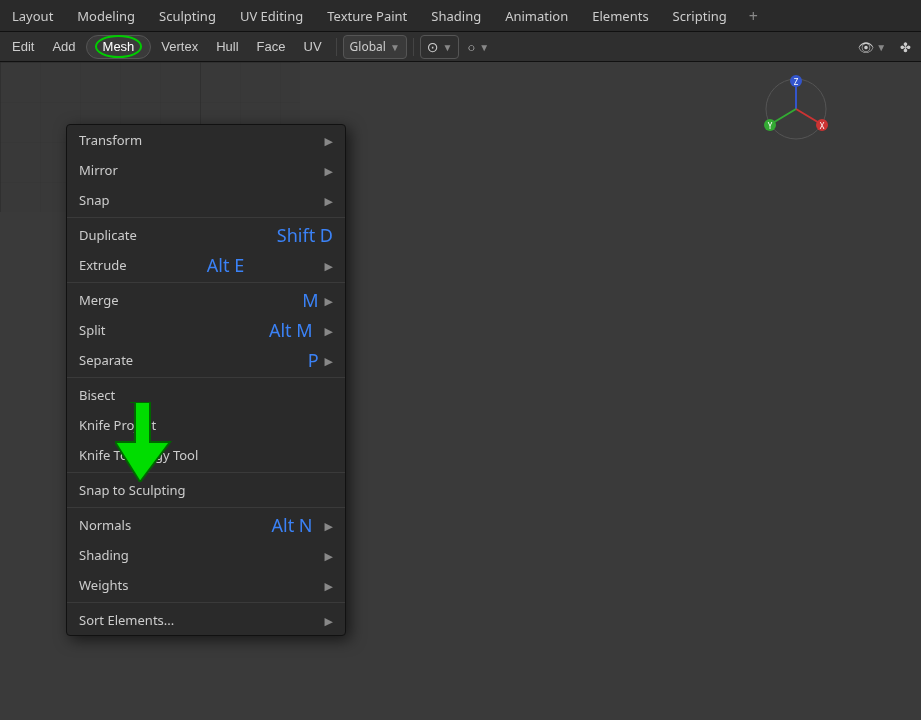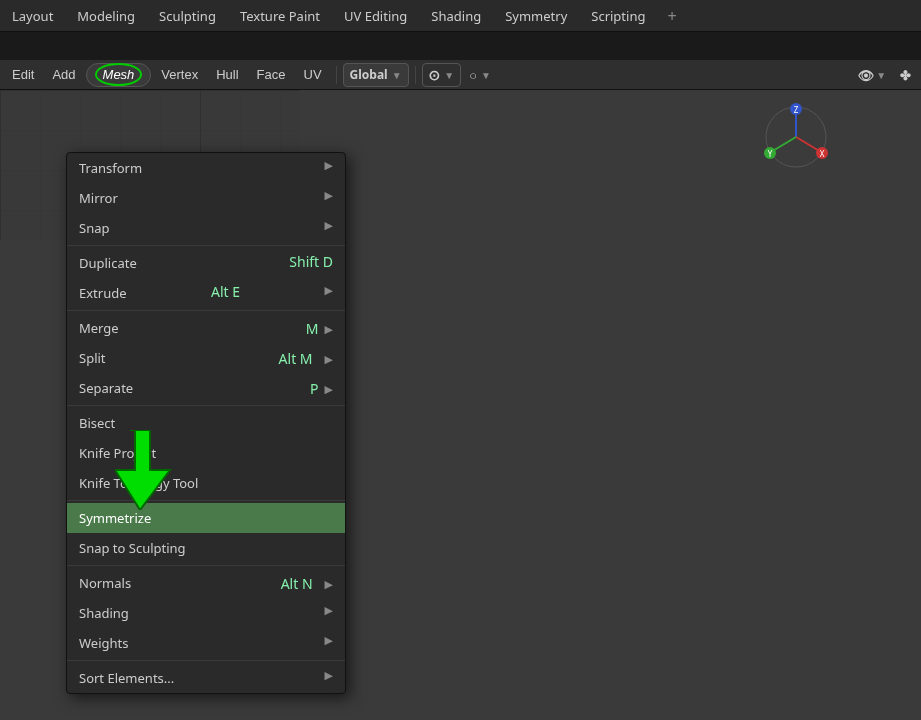--- a/index.html
+++ b/index.html
@@ -47,62 +47,59 @@
       width: 100%;
       height: 30px;
       background: #2f2f2f;
       display: flex;
       align-items: center;
       border-bottom: 1px solid #111;
       position: relative;
       z-index: 10;
       padding: 0 4px;
       gap: 2px;
-      margin-top: 28px;
     }
     .toolbar-btn {
       height: 24px;
       padding: 0 8px;
       background: transparent;
       border: none;
       color: #ccc;
       cursor: pointer;
       font-size: 13px;
       border-radius: 3px;
       display: flex;
       align-items: center;
       gap: 4px;
       white-space: nowrap;
     }
     .toolbar-btn.active-mesh {
       background: #3a3a3a;
       border: 1px solid #555;
       border-radius: 12px;
       color: #fff;
-      font-style: italic;
     }
     .toolbar-separator {
       width: 1px;
       height: 18px;
       background: #444;
       margin: 0 4px;
     }
     .toolbar-dropdown {
       height: 24px;
       padding: 0 6px;
       background: #3a3a3a;
       border: 1px solid #555;
       border-radius: 4px;
       color: #ccc;
       cursor: pointer;
       font-size: 12px;
       display: flex;
       align-items: center;
       gap: 4px;
-      font-weight: bold;
     }
     .chevron { font-size: 10px; color: #888; }
 
     
     .main-area {
       display: flex;
       width: 100%;
       height: calc(720px - 62px);
       position: relative;
     }
@@ -129,39 +126,40 @@
       width: 280px;
       background: #2a2a2a;
       border: 1px solid #111;
       border-radius: 4px;
       z-index: 100;
       box-shadow: 4px 4px 15px rgba(0,0,0,0.6);
     }
 
     .menu-item-row {
       display: flex;
+      align-items: center;
       justify-content: space-between;
       padding: 4px 12px;
       height: 30px;
       cursor: pointer;
       color: #ccc;
       font-size: 13px;
     }
     .menu-item-row.highlighted {
       background: #4a7a4a;
       color: #fff;
     }
     .menu-item-row .item-left {
       display: flex;
       align-items: center;
       gap: 4px;
     }
     .menu-item-row .shortcut {
-      color: #86efac;
-      font-size: 14px;
+      color: #3b82f6;
+      font-size: 18px;
     }
     .menu-item-row .arrow {
       color: #888;
       font-size: 11px;
     }
     .menu-divider {
       height: 1px;
       background: #3a3a3a;
       margin: 2px 0;
     }
@@ -182,24 +180,25 @@
       pointer-events: none;
     }
   </style>
 </head>
 <body>
 
 <div class="top-menubar">
   <div class="menu-item">Layout</div>
   <div class="menu-item">Modeling</div>
   <div class="menu-item">Sculpting</div>
+  <div class="menu-item">UV Editing</div>
   <div class="menu-item">Texture Paint</div>
-  <div class="menu-item">UV Editing</div>
   <div class="menu-item">Shading</div>
-  <div class="menu-item">Symmetry</div>
+  <div class="menu-item">Animation</div>
+  <div class="menu-item">Elements</div>
   <div class="menu-item">Scripting</div>
   <div class="menu-item plus-btn">+</div>
 </div>
 
 <div class="toolbar-row">
   <button class="toolbar-btn">Edit</button>
   <button class="toolbar-btn">Add</button>
   <button class="toolbar-btn active-mesh">
     <span class="mesh-circle">Mesh</span>
   </button>
@@ -361,23 +360,20 @@
         <span class="item-left">Knife Project</span>
       </div>
 
       <div class="menu-item-row">
         <span class="item-left">Knife Topology Tool</span>
       </div>
 
 
       <div class="menu-divider"></div>
 
-      <div class="menu-item-row highlighted">
-        <span class="item-left">Symmetrize</span>
-      </div>
 
       <div class="menu-item-row">
         <span class="item-left">Snap to Sculpting</span>
       </div>
 
       <div class="menu-divider"></div>
 
       <div class="menu-item-row">
         <span class="item-left">Normals</span>
         <span style="display:flex;align-items:center;gap:12px;">

